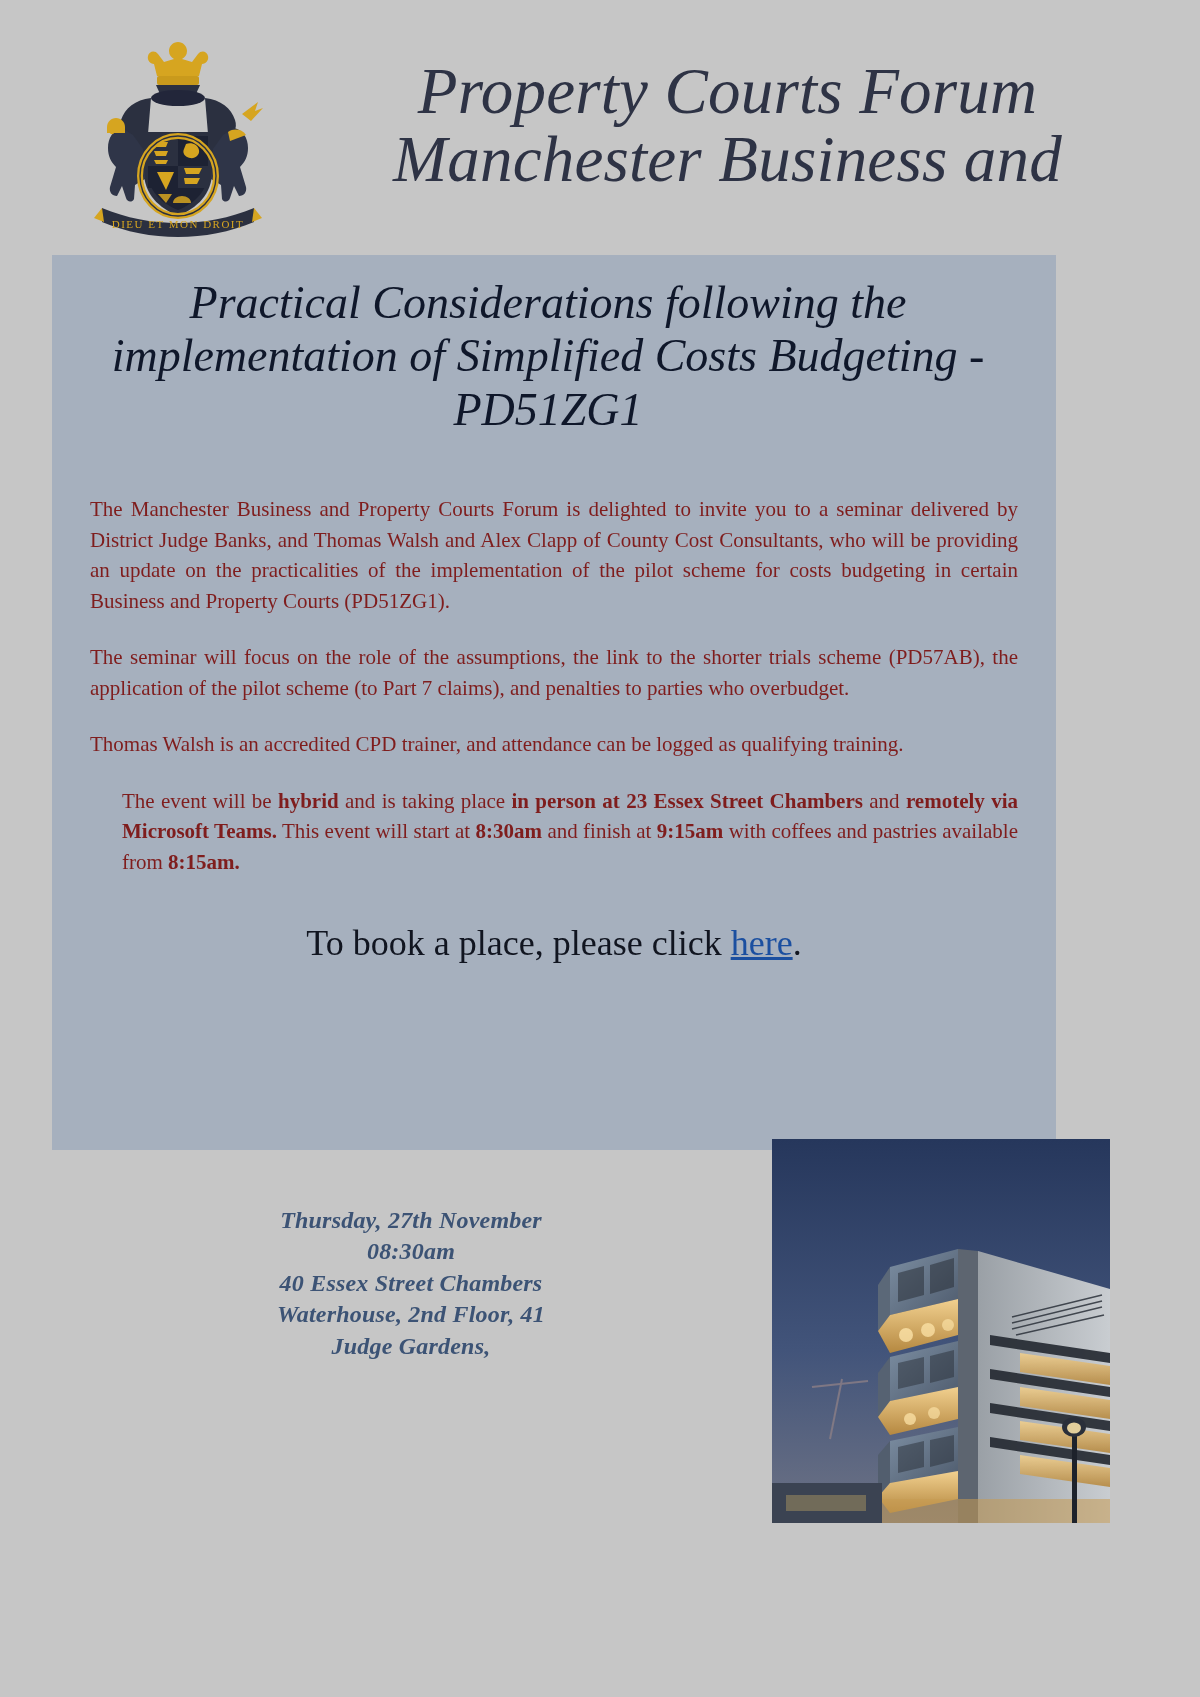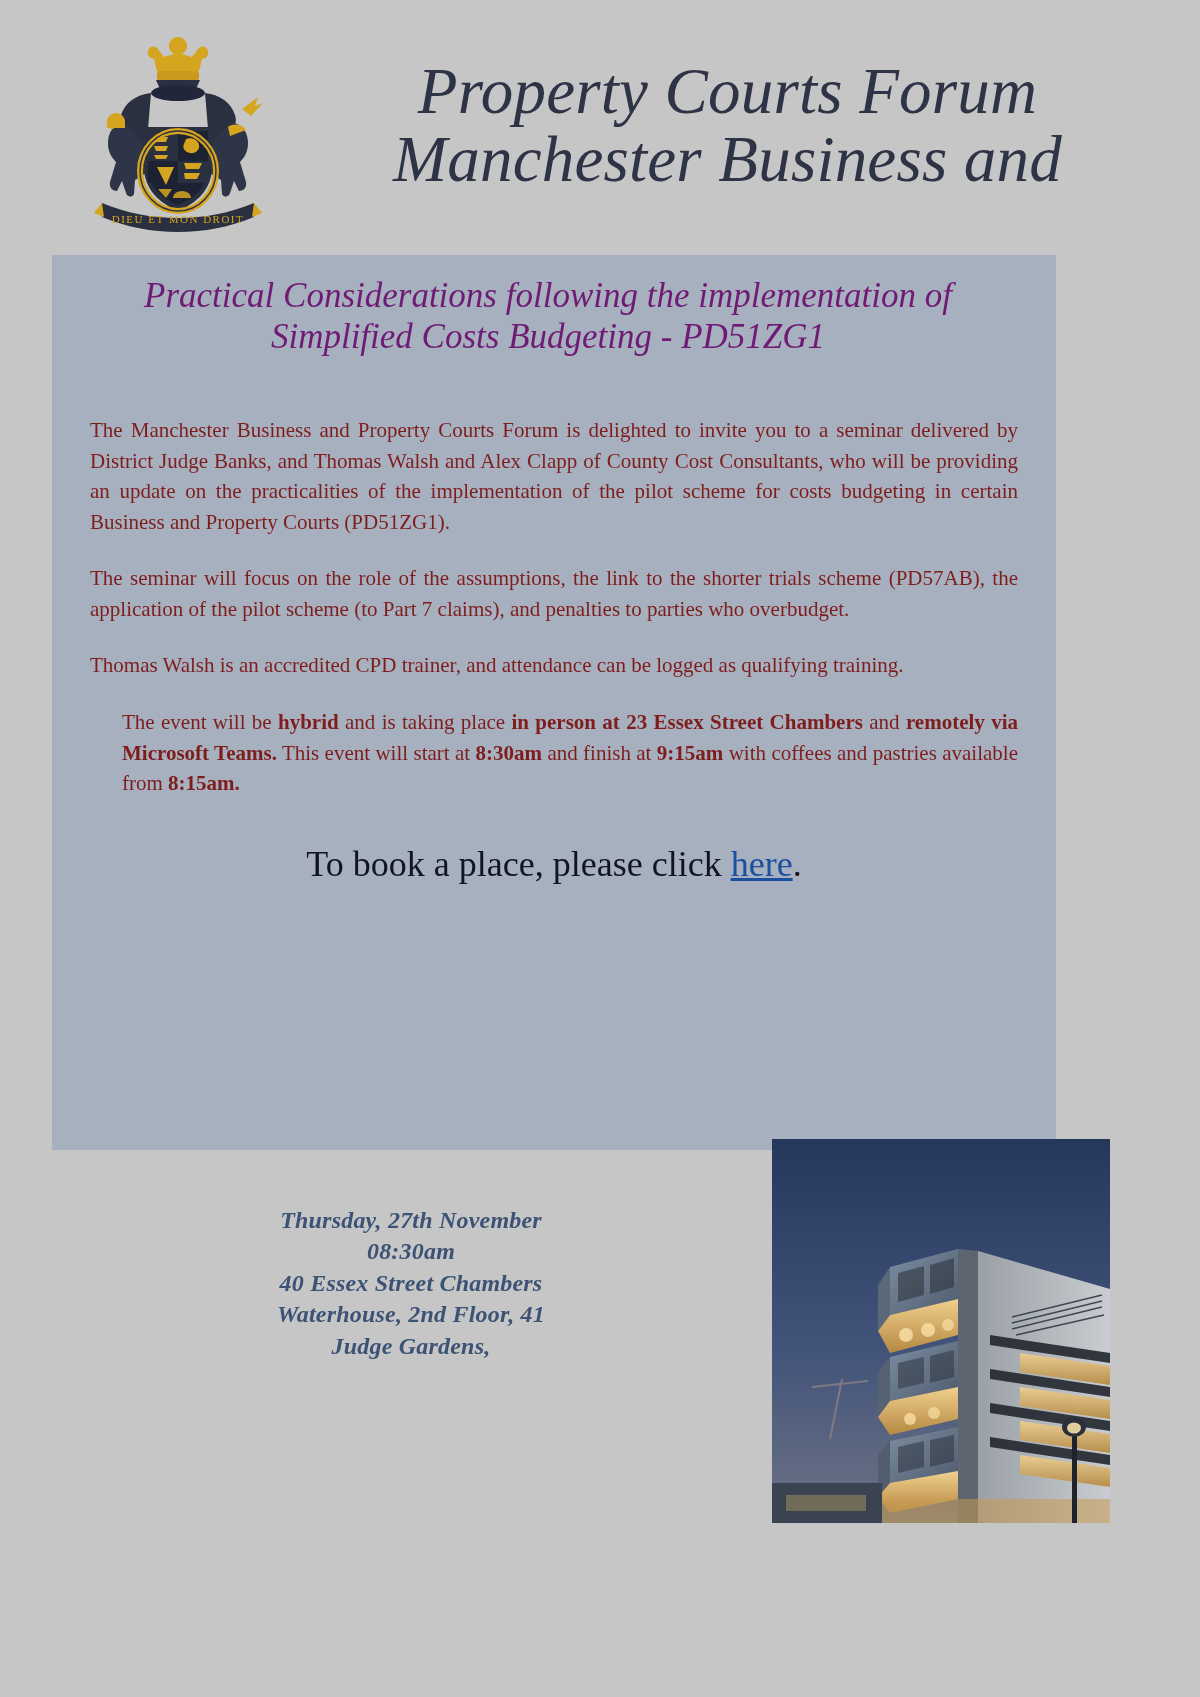--- a/index.html
+++ b/index.html
@@ -11,42 +11,42 @@
   }
   .poster { position: relative; width: 1200px; height: 1697px; background: #c6c6c6; }
 
   
   .header {
     position: absolute; left: 0; top: 0; width: 1200px; height: 258px;
     display: flex; align-items: center;
   }
   .crest-wrap {
     width: 215px; height: 215px; margin-left: 70px; margin-top: 8px;
-    flex: 0 0 auto; display: flex; align-items: center; justify-content: center;
+    flex: 0 0 auto; display: flex; align-items: flex-end; justify-content: center;
   }
   .crest { width: 200px; height: 205px; display: block; }
   .title-block {
     flex: 1 1 auto; text-align: center; padding-right: 34px; padding-left: 4px;
     margin-top: -6px;
   }
   .title-line {
     font-style: italic; font-weight: 400;
     font-size: 65px; line-height: 1.04;
     color: #2e3345; letter-spacing: 0.2px;
     white-space: nowrap;
   }
 
   
   .panel {
     position: absolute; left: 52px; top: 255px; width: 1004px; height: 895px;
     background: #a6b0be;
   }
   .panel-title {
     text-align: center; font-style: italic; font-weight: 400;
-    font-size: 35px; line-height: 1.16; color: #701a75;
+    font-size: 46px; line-height: 1.16; color: #0f172a;
     padding: 21px 48px 0 36px;
   }
   .panel-body { padding: 0 38px; margin-top: 58px; }
   .para {
     font-size: 21px; line-height: 1.455; color: #7f1d1d;
     text-align: justify; text-justify: inter-word;
     margin-bottom: 26px;
   }
   .para:last-of-type { margin-bottom: 0; margin-left: 32px; }
   .para b { font-weight: 700; }

